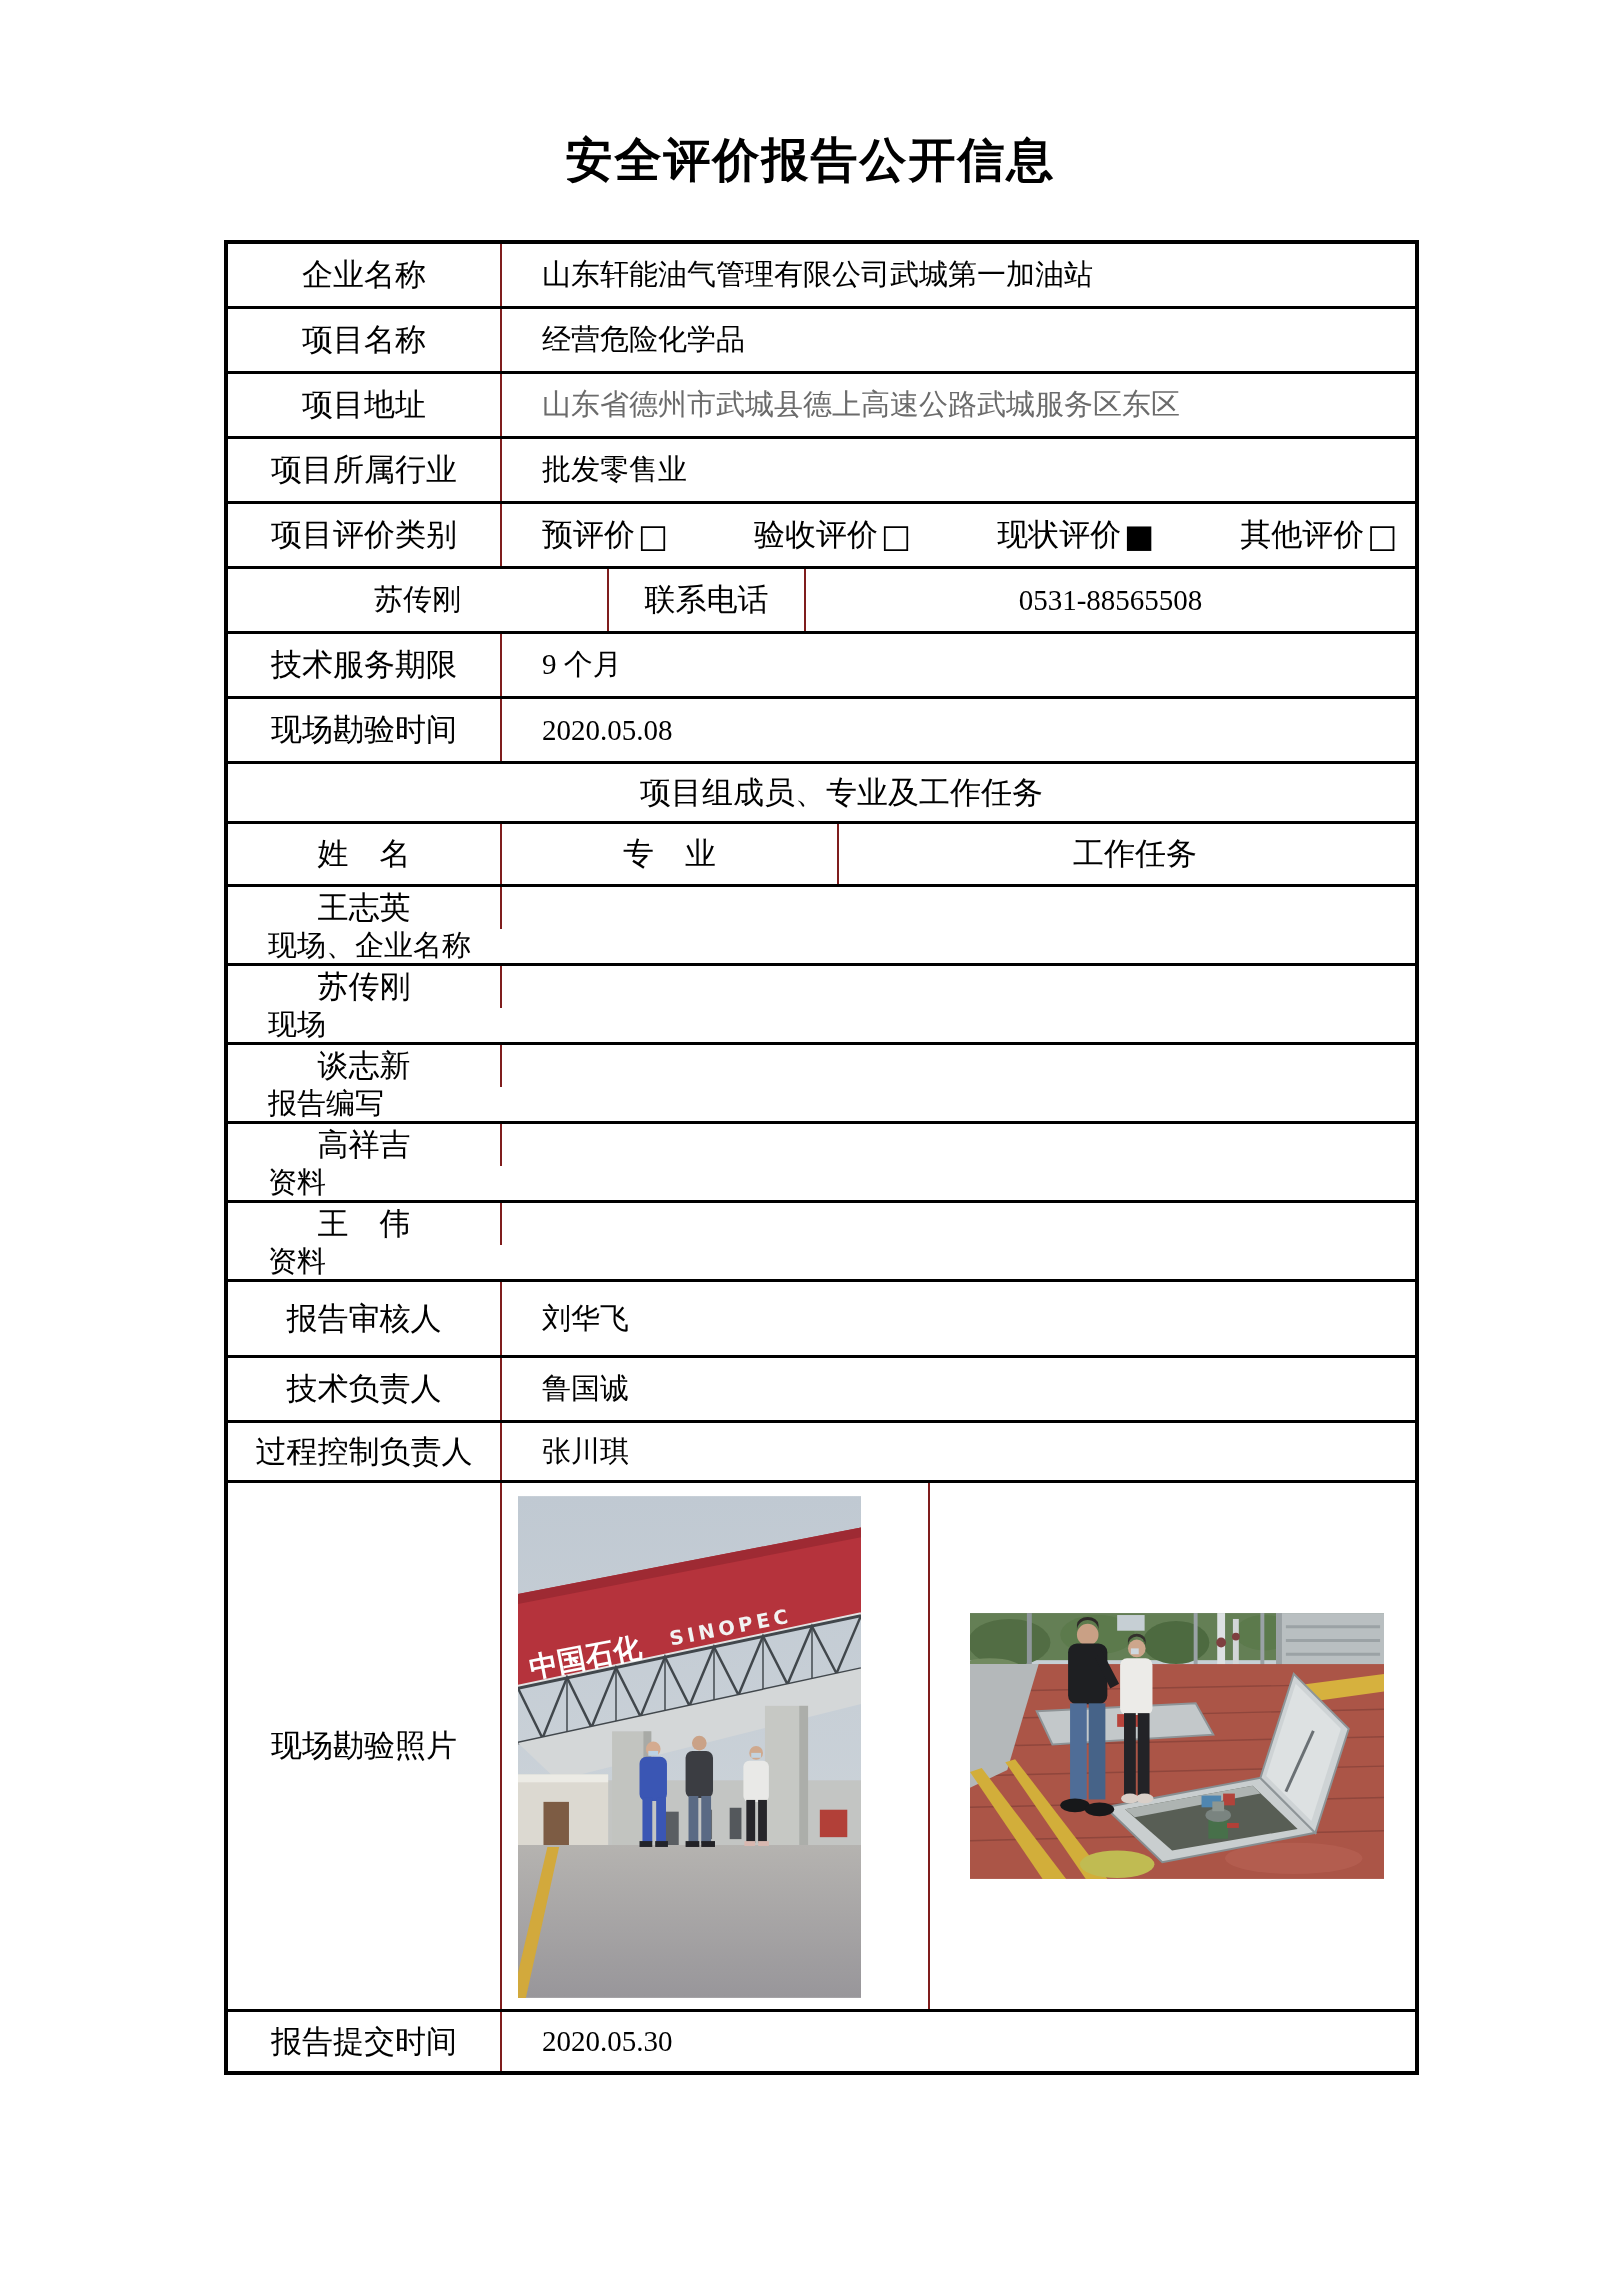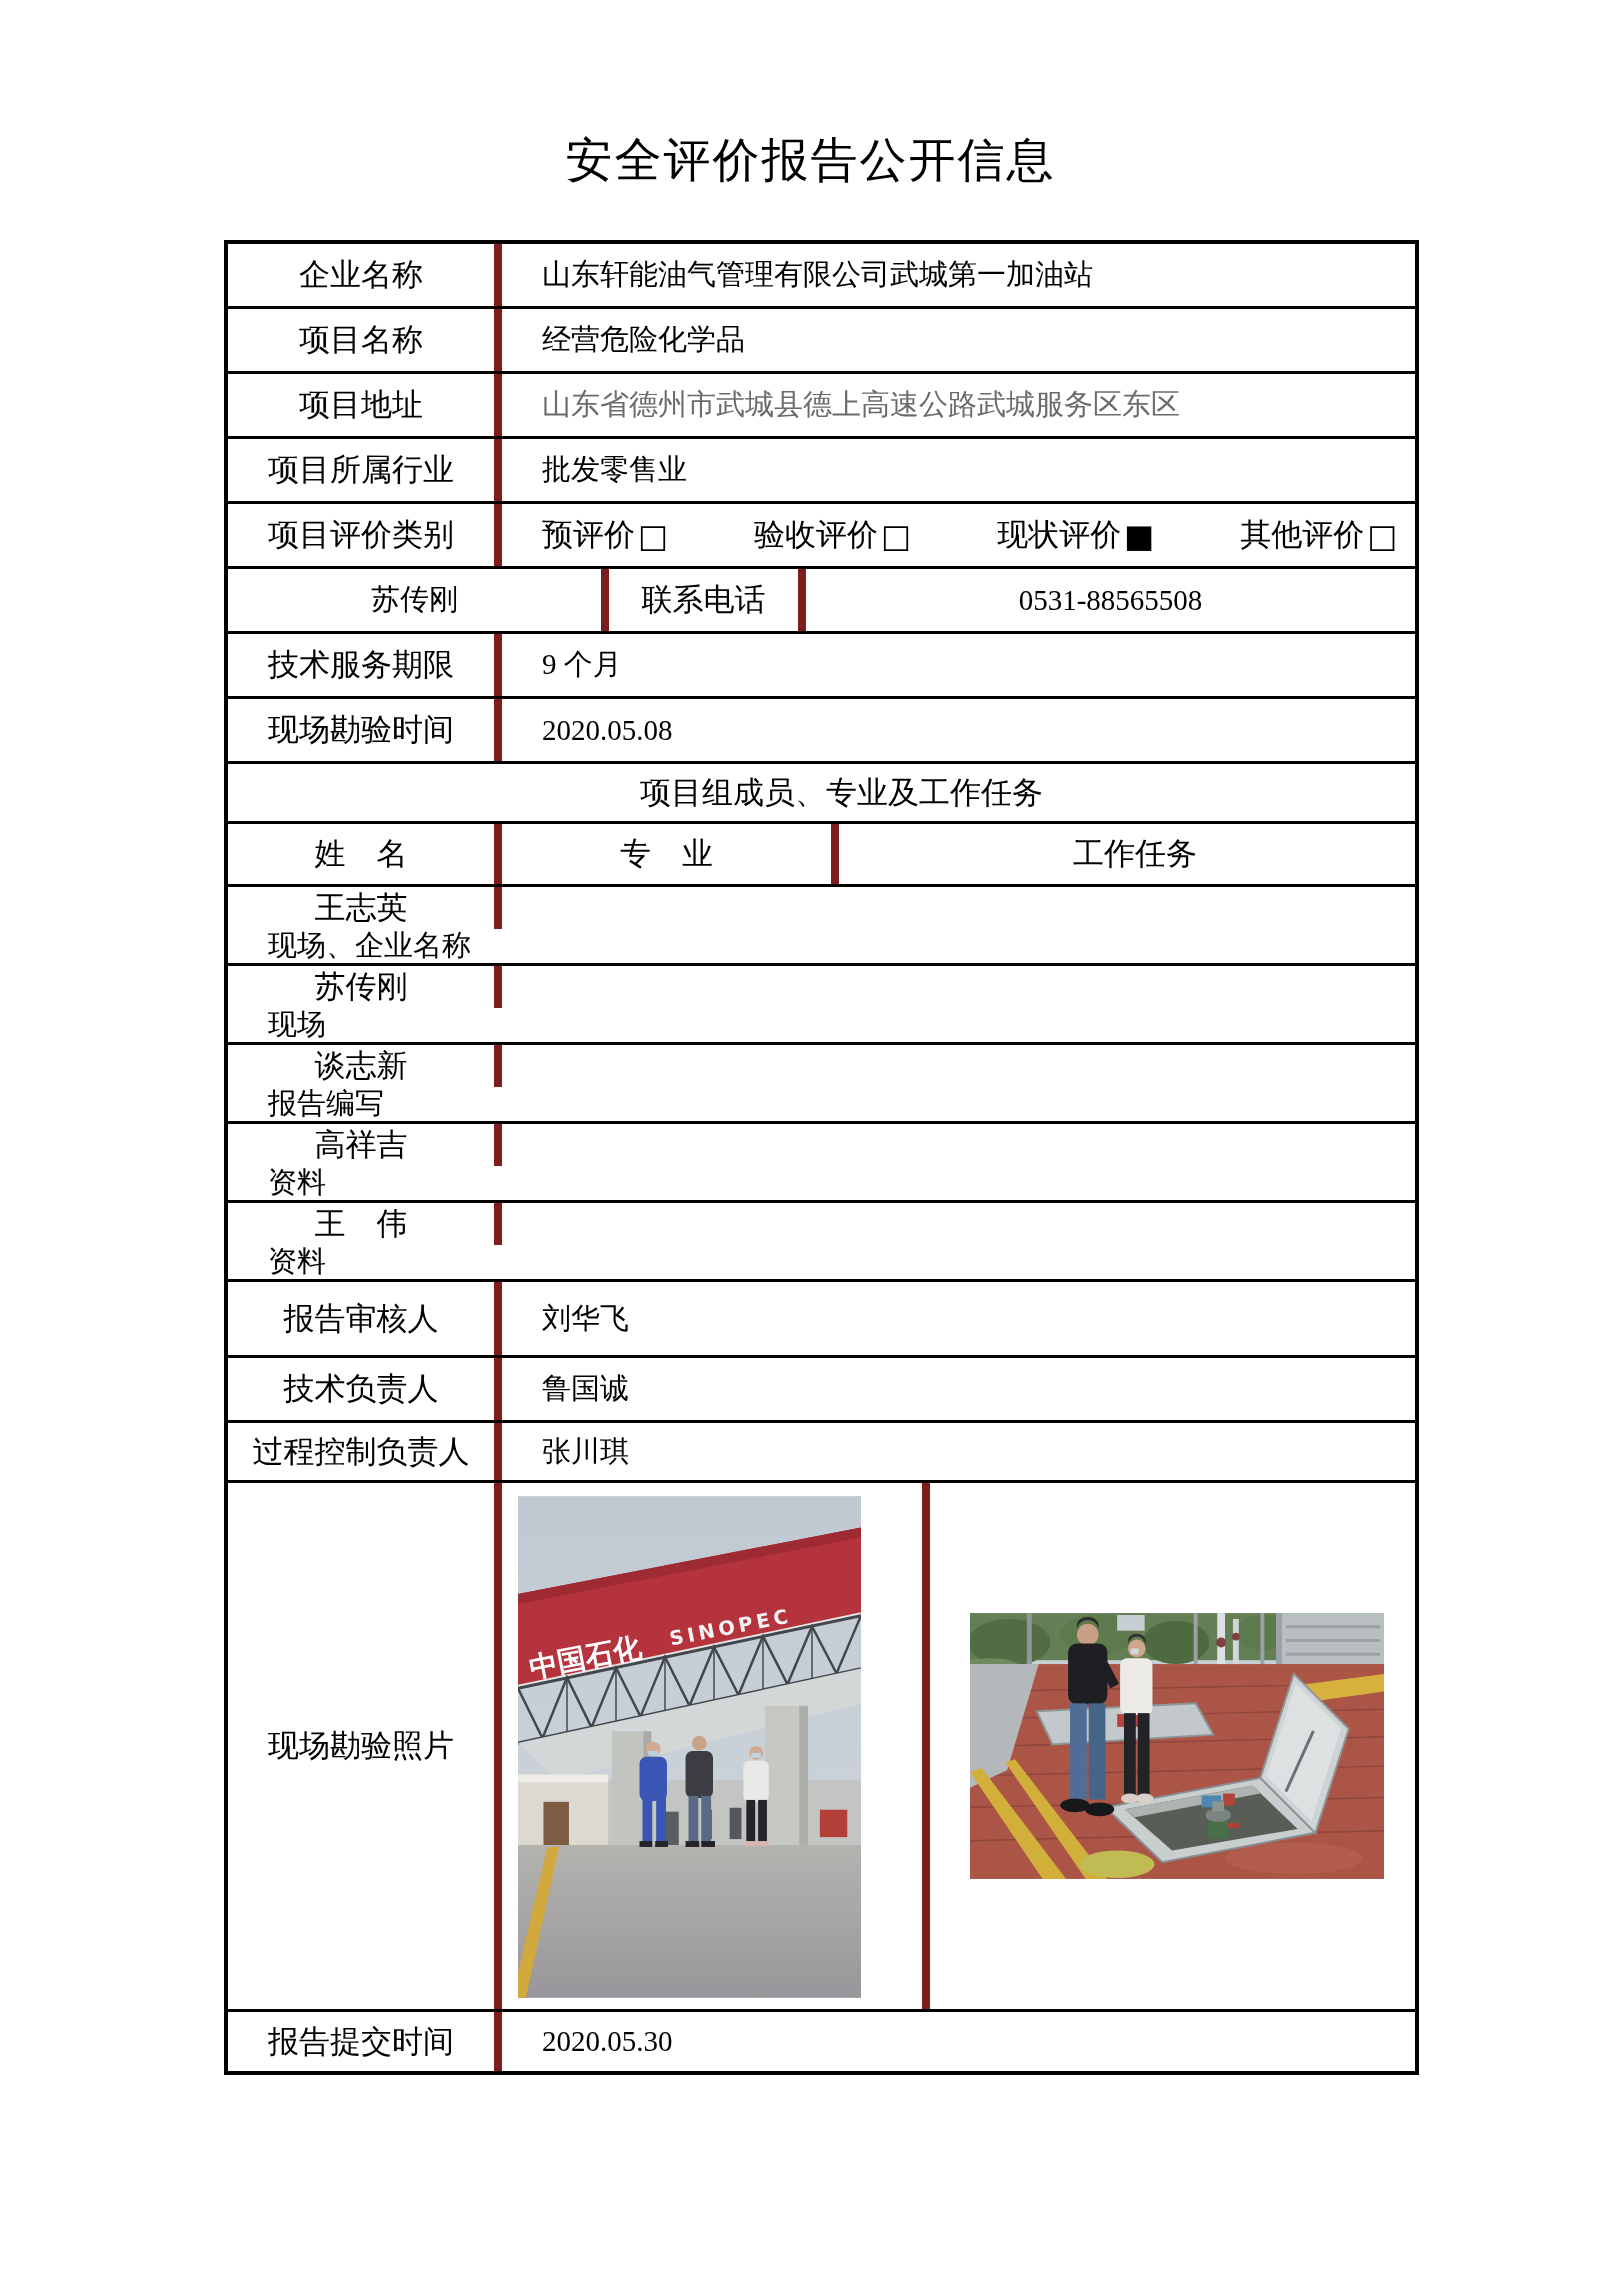--- a/index.html
+++ b/index.html
@@ -2,30 +2,30 @@
 <html><head>
 <meta charset="utf-8">
 <style>
   html,body{margin:0;padding:0;}
   body{
     width:1621px;height:2293px;position:relative;background:#ffffff;
     font-family:"Liberation Serif","DejaVu Serif",serif;color:#000;
   }
   .title{
     position:absolute;top:129px;left:0;width:1621px;margin:0;
-    text-align:center;font-size:47px;font-weight:normal;letter-spacing:2px;
+    text-align:center;font-size:47px;font-weight:bold;letter-spacing:2px;
   }
   .sheet{
     position:absolute;top:240px;left:224px;width:1195px;
     border:4.9px solid #000;box-sizing:border-box;background:#fff;
   }
   .row{display:flex;box-sizing:border-box;border-bottom:3.9px solid #000;}
   .row:last-child{border-bottom:none;}
   .cell{
-    box-sizing:border-box;border-right:8px solid #7f1d1d;
+    box-sizing:border-box;border-right:2px solid #7f1d1d;
     display:flex;align-items:center;overflow:hidden;
   }
   .cell:last-child{border-right:none;padding-left:40px;}
   .flex1{flex:1;}
   .label{width:274px;justify-content:center;text-align:center;font-size:31px;flex-shrink:0;}
   .value{font-size:29px;padding-left:17.6px;}
   .value.center{justify-content:center;padding-left:0;}
   .gray{color:#6b6b6b;}
   .h66{height:65px;}
   .h65{height:60px;}

